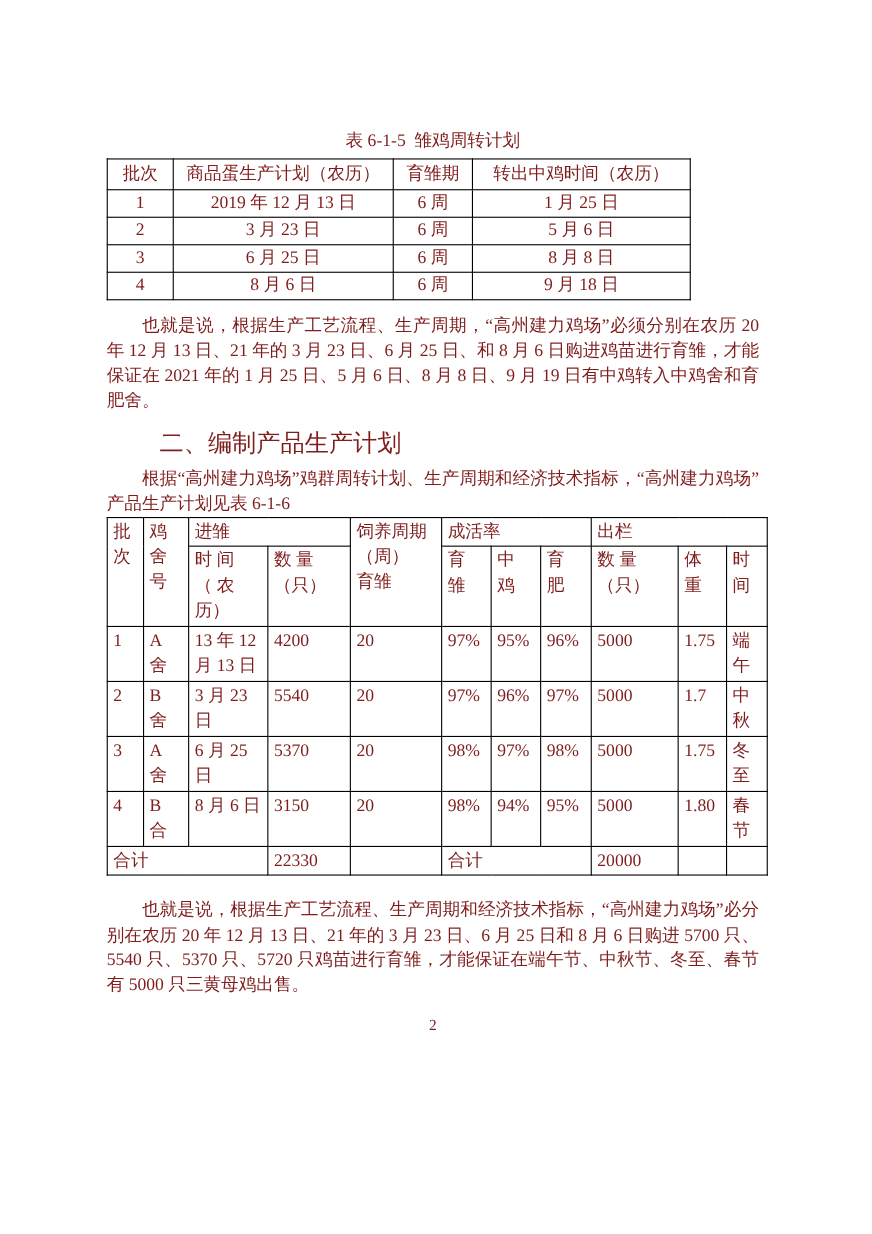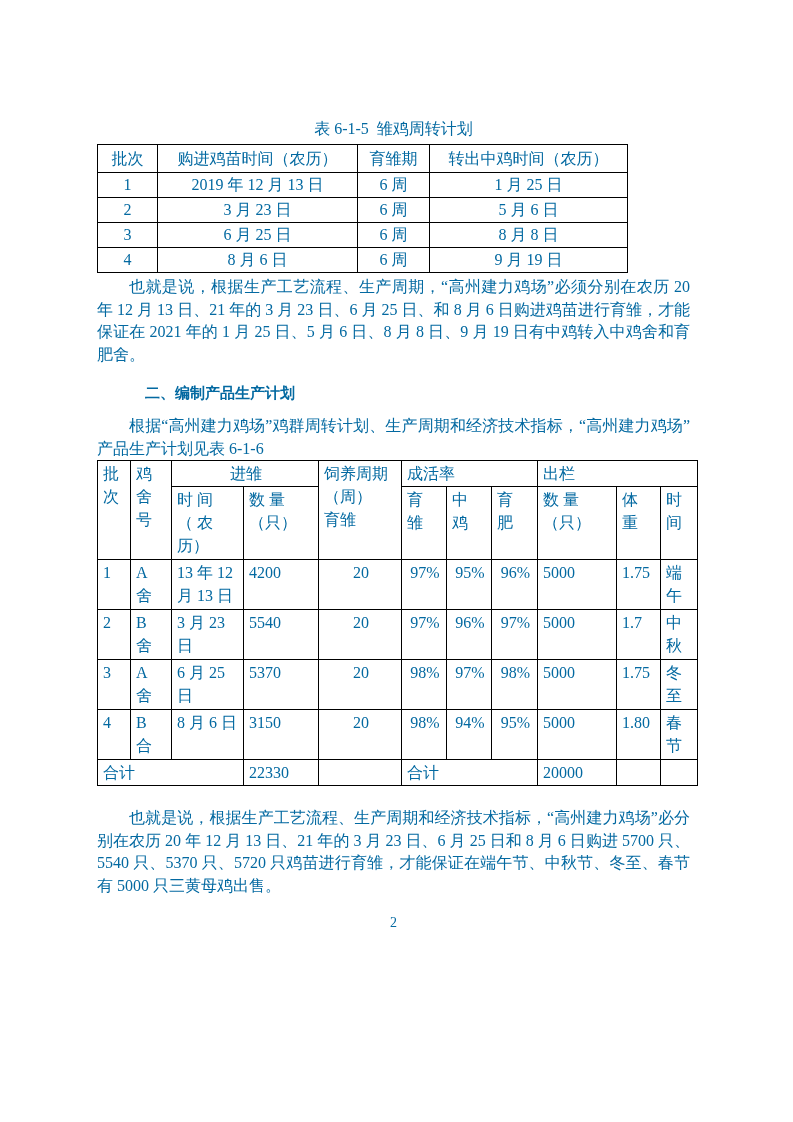--- a/index.html
+++ b/index.html
@@ -2,21 +2,21 @@
 <html><head>
 <meta charset="utf-8">
 <style>
   * { box-sizing: border-box; }
   html, body { margin: 0; padding: 0; background: #ffffff; }
   .page {
     position: relative;
     width: 793px;
     height: 1122px;
     background: #ffffff;
-    color: #0369a1;
+    color: #7f1d1d;
     font-family: "Liberation Serif", "DejaVu Serif", serif;
     font-size: 16px;
     padding: 118px 103px 0 97px;
     overflow: hidden;
   }
   .tbl-caption {
     text-align: center;
     line-height: 21px;
     margin: 0 0 5px 0;
     white-space: pre-wrap;
@@ -45,33 +45,33 @@
     vertical-align: top;
     text-align: left;
     padding: 1px 3px 1px 5px;
     line-height: 23px;
     white-space: pre-line;
   }
   .tbl2 tr.h1 { height: 23px; }
   .tbl2 tr.h2 { height: 73px; }
   .tbl2 tr.dr { height: 50px; }
   .tbl2 tr.tot { height: 26px; }
-  .tbl2 .ctr { text-align: center; }
+  .tbl2 .ctr { }
   
   .para {
     margin: 0;
     text-indent: 2em;
     text-align: justify;
     line-height: 22.5px;
   }
-  .p-after-table { margin-top: 3px; }
+  .p-after-table { margin-top: 13px; }
   .p-last { margin-top: 21px; }
   .heading {
-    font-size: 15px;
-    font-weight: bold;
+    font-size: 22px;
+    font-weight: normal;
     margin: 14px 0 9px 0;
     text-indent: 48px;
     line-height: 26px;
   }
   .t2-caption { margin: 2px 0 0 0; line-height: 21px; }
   .page-num {
     text-align: center;
     margin-top: 16px;
     font-size: 14px;
     line-height: 20px;
@@ -87,21 +87,21 @@
   <table class="tbl1">
     <colgroup>
       <col style="width:60px">
         <col style="width:200px">
         <col style="width:72px">
         <col style="width:198px">
     </colgroup>
     <tbody>
         <tr class="hdr">
       <td>批次</td>
-      <td>购进鸡苗时间（农历）</td>
+      <td>商品蛋生产计划（农历）</td>
       <td>育雏期</td>
       <td>转出中鸡时间（农历）</td>
     </tr>
     <tr>
       <td>1</td>
       <td>2019 年 12 月 13 日</td>
       <td>6 周</td>
       <td>1 月 25 日</td>
     </tr>
     <tr>
@@ -113,21 +113,21 @@
     <tr>
       <td>3</td>
       <td>6 月 25 日</td>
       <td>6 周</td>
       <td>8 月 8 日</td>
     </tr>
     <tr>
       <td>4</td>
       <td>8 月 6 日</td>
       <td>6 周</td>
-      <td>9 月 19 日</td>
+      <td>9 月 18 日</td>
     </tr>
   </tbody>
     </table>
 
   <p class="para p-after-table">也就是说，根据生产工艺流程、生产周期，“高州建力鸡场”必须分别在农历 20 年 12 月 13 日、21 年的 3 月 23 日、6 月 25 日、和 8 月 6 日购进鸡苗进行育雏，才能保证在 2021 年的 1 月 25 日、5 月 6 日、8 月 8 日、9 月 19 日有中鸡转入中鸡舍和育肥舍。</p>
 
   <div class="heading">二、编制产品生产计划</div>
 
   <p class="para">根据“高州建力鸡场”鸡群周转计划、生产周期和经济技术指标，“高州建力鸡场” 产品生产计划见表 6-1-6</p>
 

